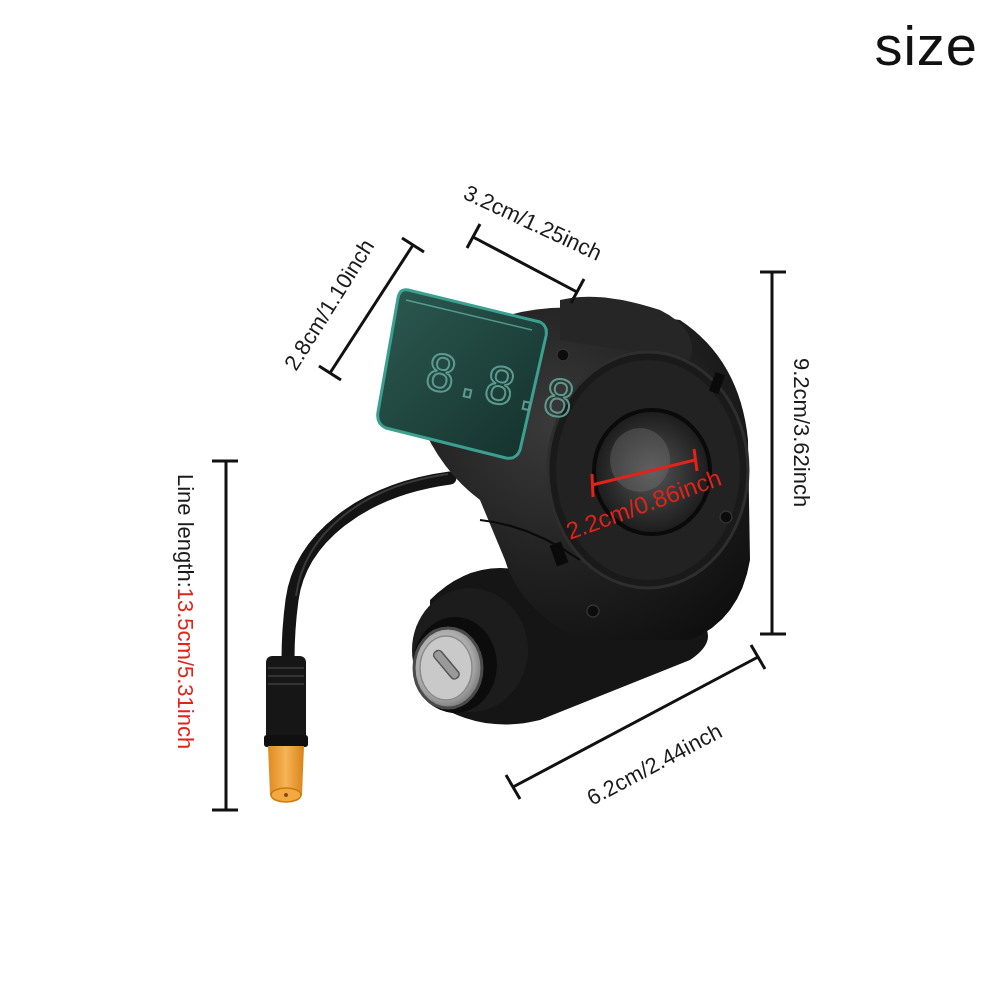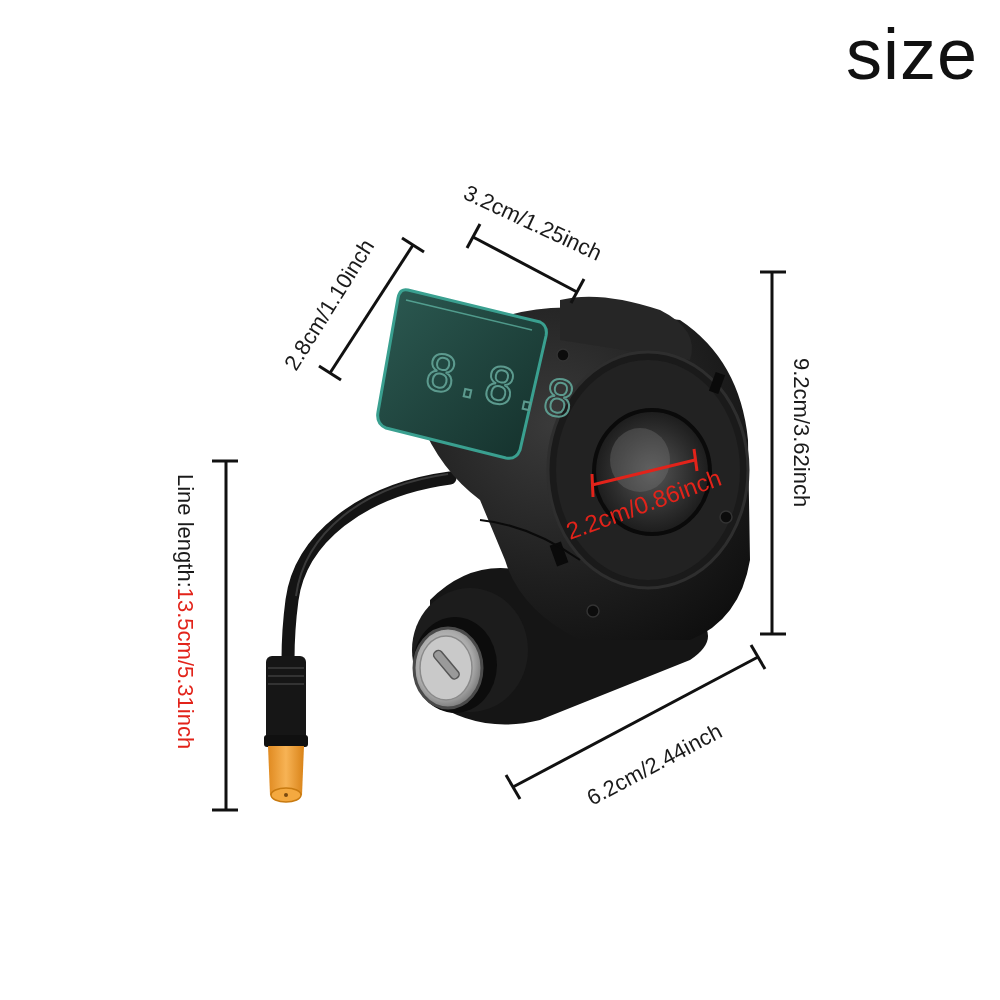--- a/index.html
+++ b/index.html
@@ -1,18 +1,18 @@
 <!DOCTYPE html>
 <html><head>
 <meta charset="utf-8">
 <style>
   html, body { margin: 0; padding: 0; background: #ffffff; }
   body { width: 1000px; height: 1000px; position: relative; overflow: hidden;
          font-family: "Liberation Sans", "DejaVu Sans", sans-serif; }
-  .title { position: absolute; right: 22px; top: 18px; font-size: 72px; color: #111;
+  .title { position: absolute; right: 22px; top: 18px; font-size: 56px; color: #111;
            letter-spacing: 1px; line-height: 1; }
   svg.stage { position: absolute; left: 0; top: 0; }
   .dim-text { font-family: "Liberation Sans", "DejaVu Sans", sans-serif; font-size: 22px; fill: #1a1a1a; }
   .dim-red { fill: #e2231a; }
   .inner-red { font-family: "Liberation Sans", "DejaVu Sans", sans-serif; font-size: 24px; fill: #e2231a; }
 </style>
 </head>
 <body>
 
 <div class="title">size</div>

